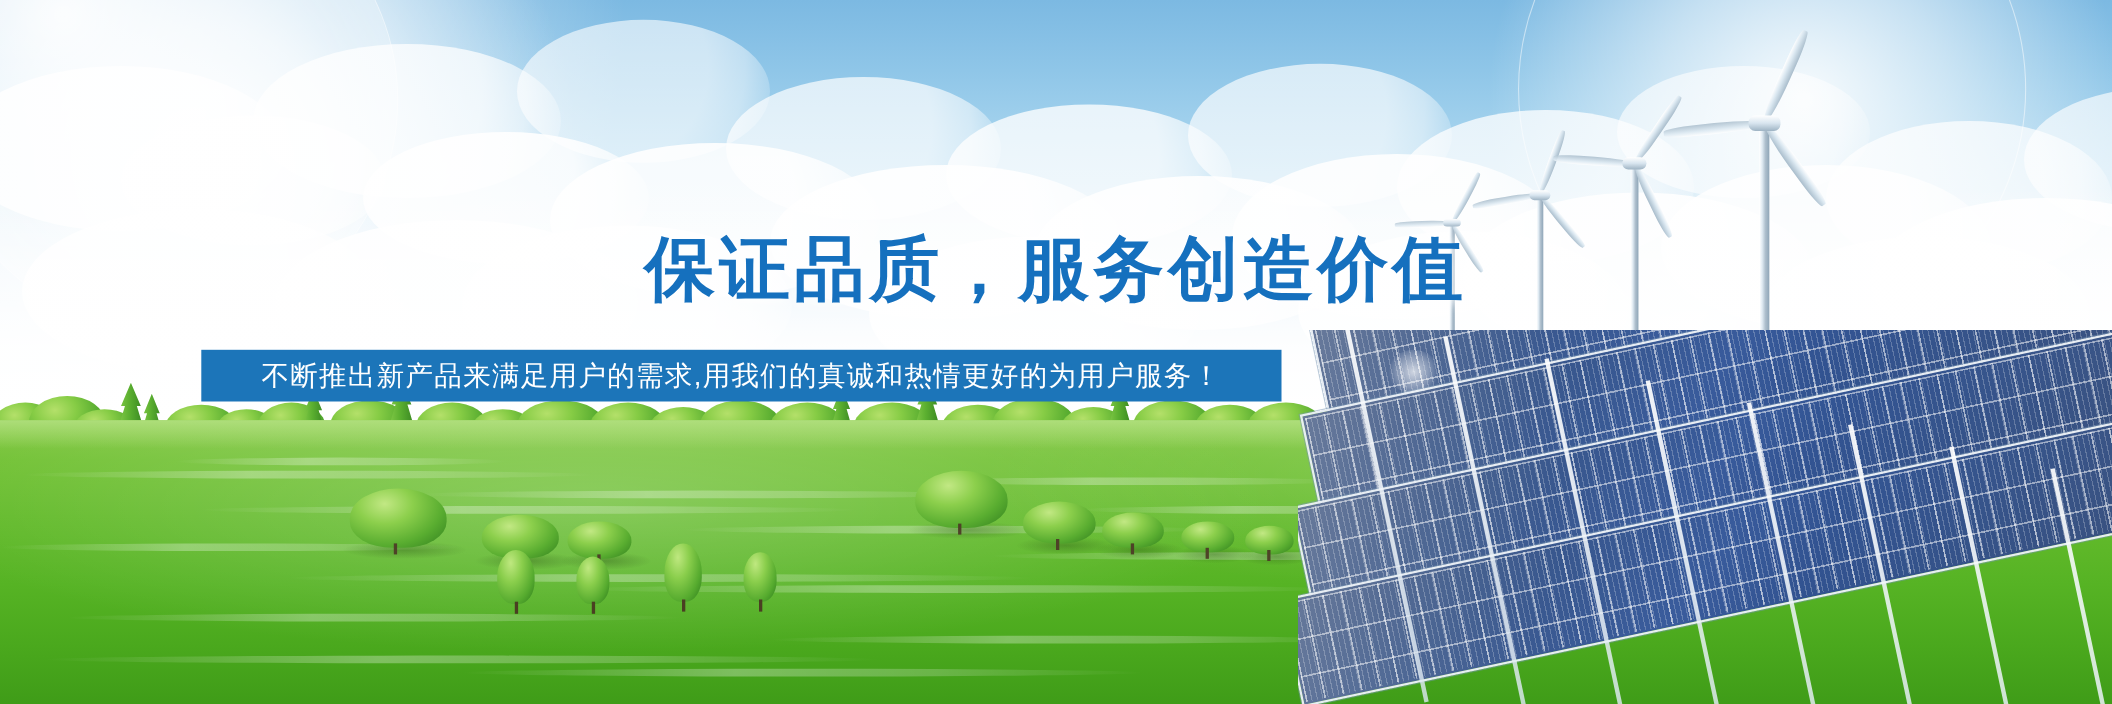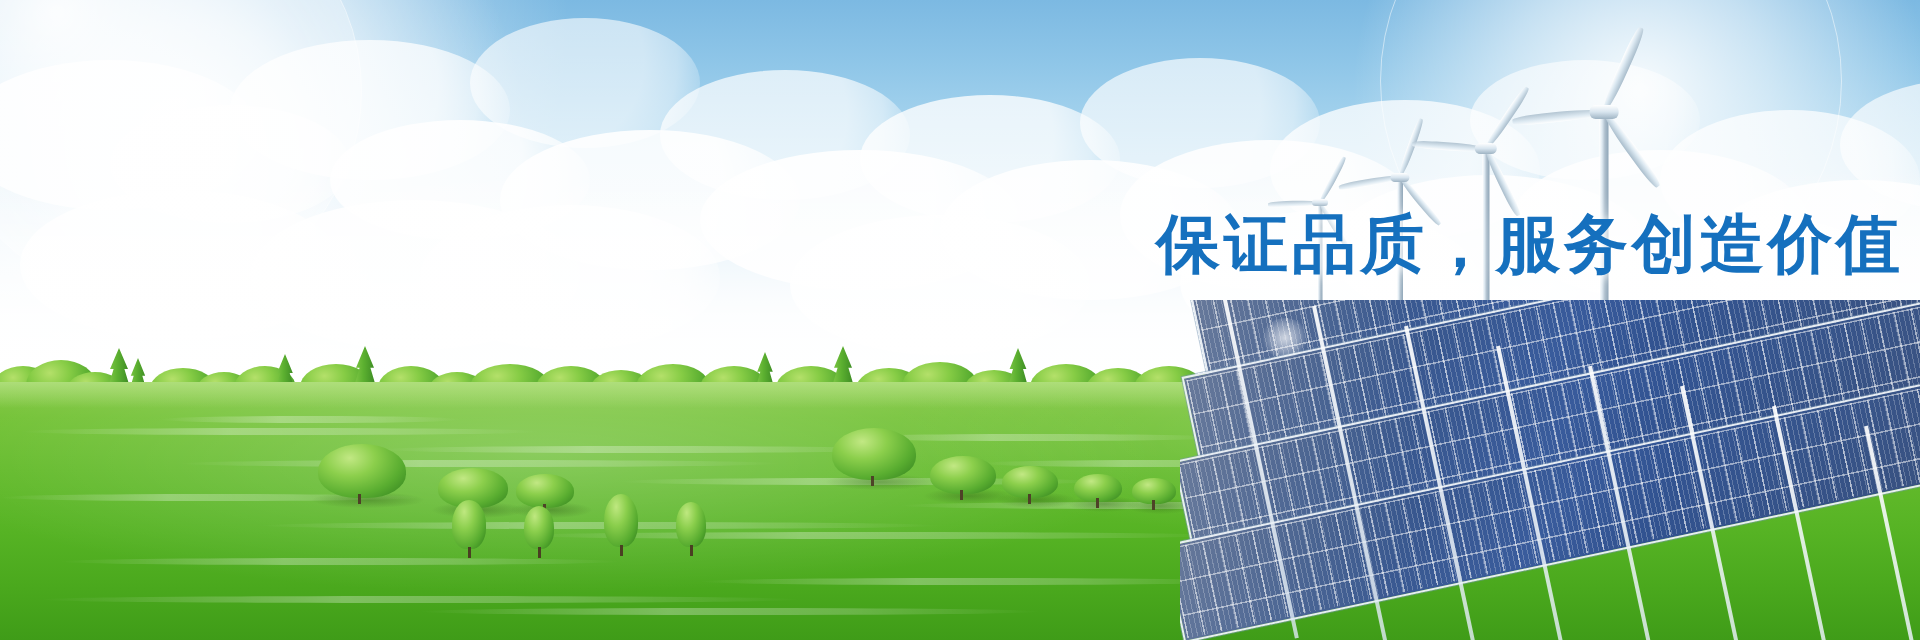--- a/index.html
+++ b/index.html
@@ -134,22 +134,22 @@
     position:absolute;border-radius:50%;
     background:radial-gradient(circle, rgba(255,255,255,0.72) 0%, rgba(255,255,255,0.30) 48%, rgba(255,255,255,0) 74%);
   }
   .leg{
     position:absolute;
     background:linear-gradient(to right, rgba(255,255,255,0.9) 0%, #c9d8e4 45%, #92a8ba 100%);
   }
 
   
   .headline{
-    position:absolute;left:0;right:16px;top:168px;
-    text-align:right;
+    position:absolute;left:0;right:0;top:168px;
+    text-align:center;
     font-size:64px;
     font-weight:bold;
     letter-spacing:4px;
     color:#1570be;
     text-shadow:0 2px 10px rgba(255,255,255,0.9), 0 0 26px rgba(255,255,255,0.85);
     white-space:nowrap;
     line-height:1.05;
   }
   .subtitle-bar{
     position:absolute;left:183px;top:318px;width:982px;height:47px;
@@ -354,14 +354,17 @@
       <div style="position: absolute; left: 316px; top: 46px; width: 4px; height: 360px; background: linear-gradient(rgba(255, 255, 255, 0.92), rgba(220, 232, 242, 0.8)); transform: rotate(-12deg); transform-origin: 50% 0%;"></div>
       <div style="position: absolute; left: 408px; top: 66px; width: 4px; height: 360px; background: linear-gradient(rgba(255, 255, 255, 0.92), rgba(220, 232, 242, 0.8)); transform: rotate(-12deg); transform-origin: 50% 0%;"></div>
       <div style="position: absolute; left: 500px; top: 86px; width: 4px; height: 360px; background: linear-gradient(rgba(255, 255, 255, 0.92), rgba(220, 232, 242, 0.8)); transform: rotate(-12deg); transform-origin: 50% 0%;"></div>
       <div style="position: absolute; left: 592px; top: 106px; width: 4px; height: 360px; background: linear-gradient(rgba(255, 255, 255, 0.92), rgba(220, 232, 242, 0.8)); transform: rotate(-12deg); transform-origin: 50% 0%;"></div>
       <div style="position: absolute; left: 684px; top: 126px; width: 4px; height: 360px; background: linear-gradient(rgba(255, 255, 255, 0.92), rgba(220, 232, 242, 0.8)); transform: rotate(-12deg); transform-origin: 50% 0%;"></div>
       <div class="lensflare" style="left: 82px; top: 18px; width: 46px; height: 40px;"></div>
     </div>
 
   <h1 class="headline">保证品质，服务创造价值</h1>
 
+  <div class="subtitle-bar">
+    <span class="subtitle-text">不断推出新产品来满足用户的需求,用我们的真诚和热情更好的为用户服务！</span>
+  </div>
 
 </div>
 
 </body></html>

